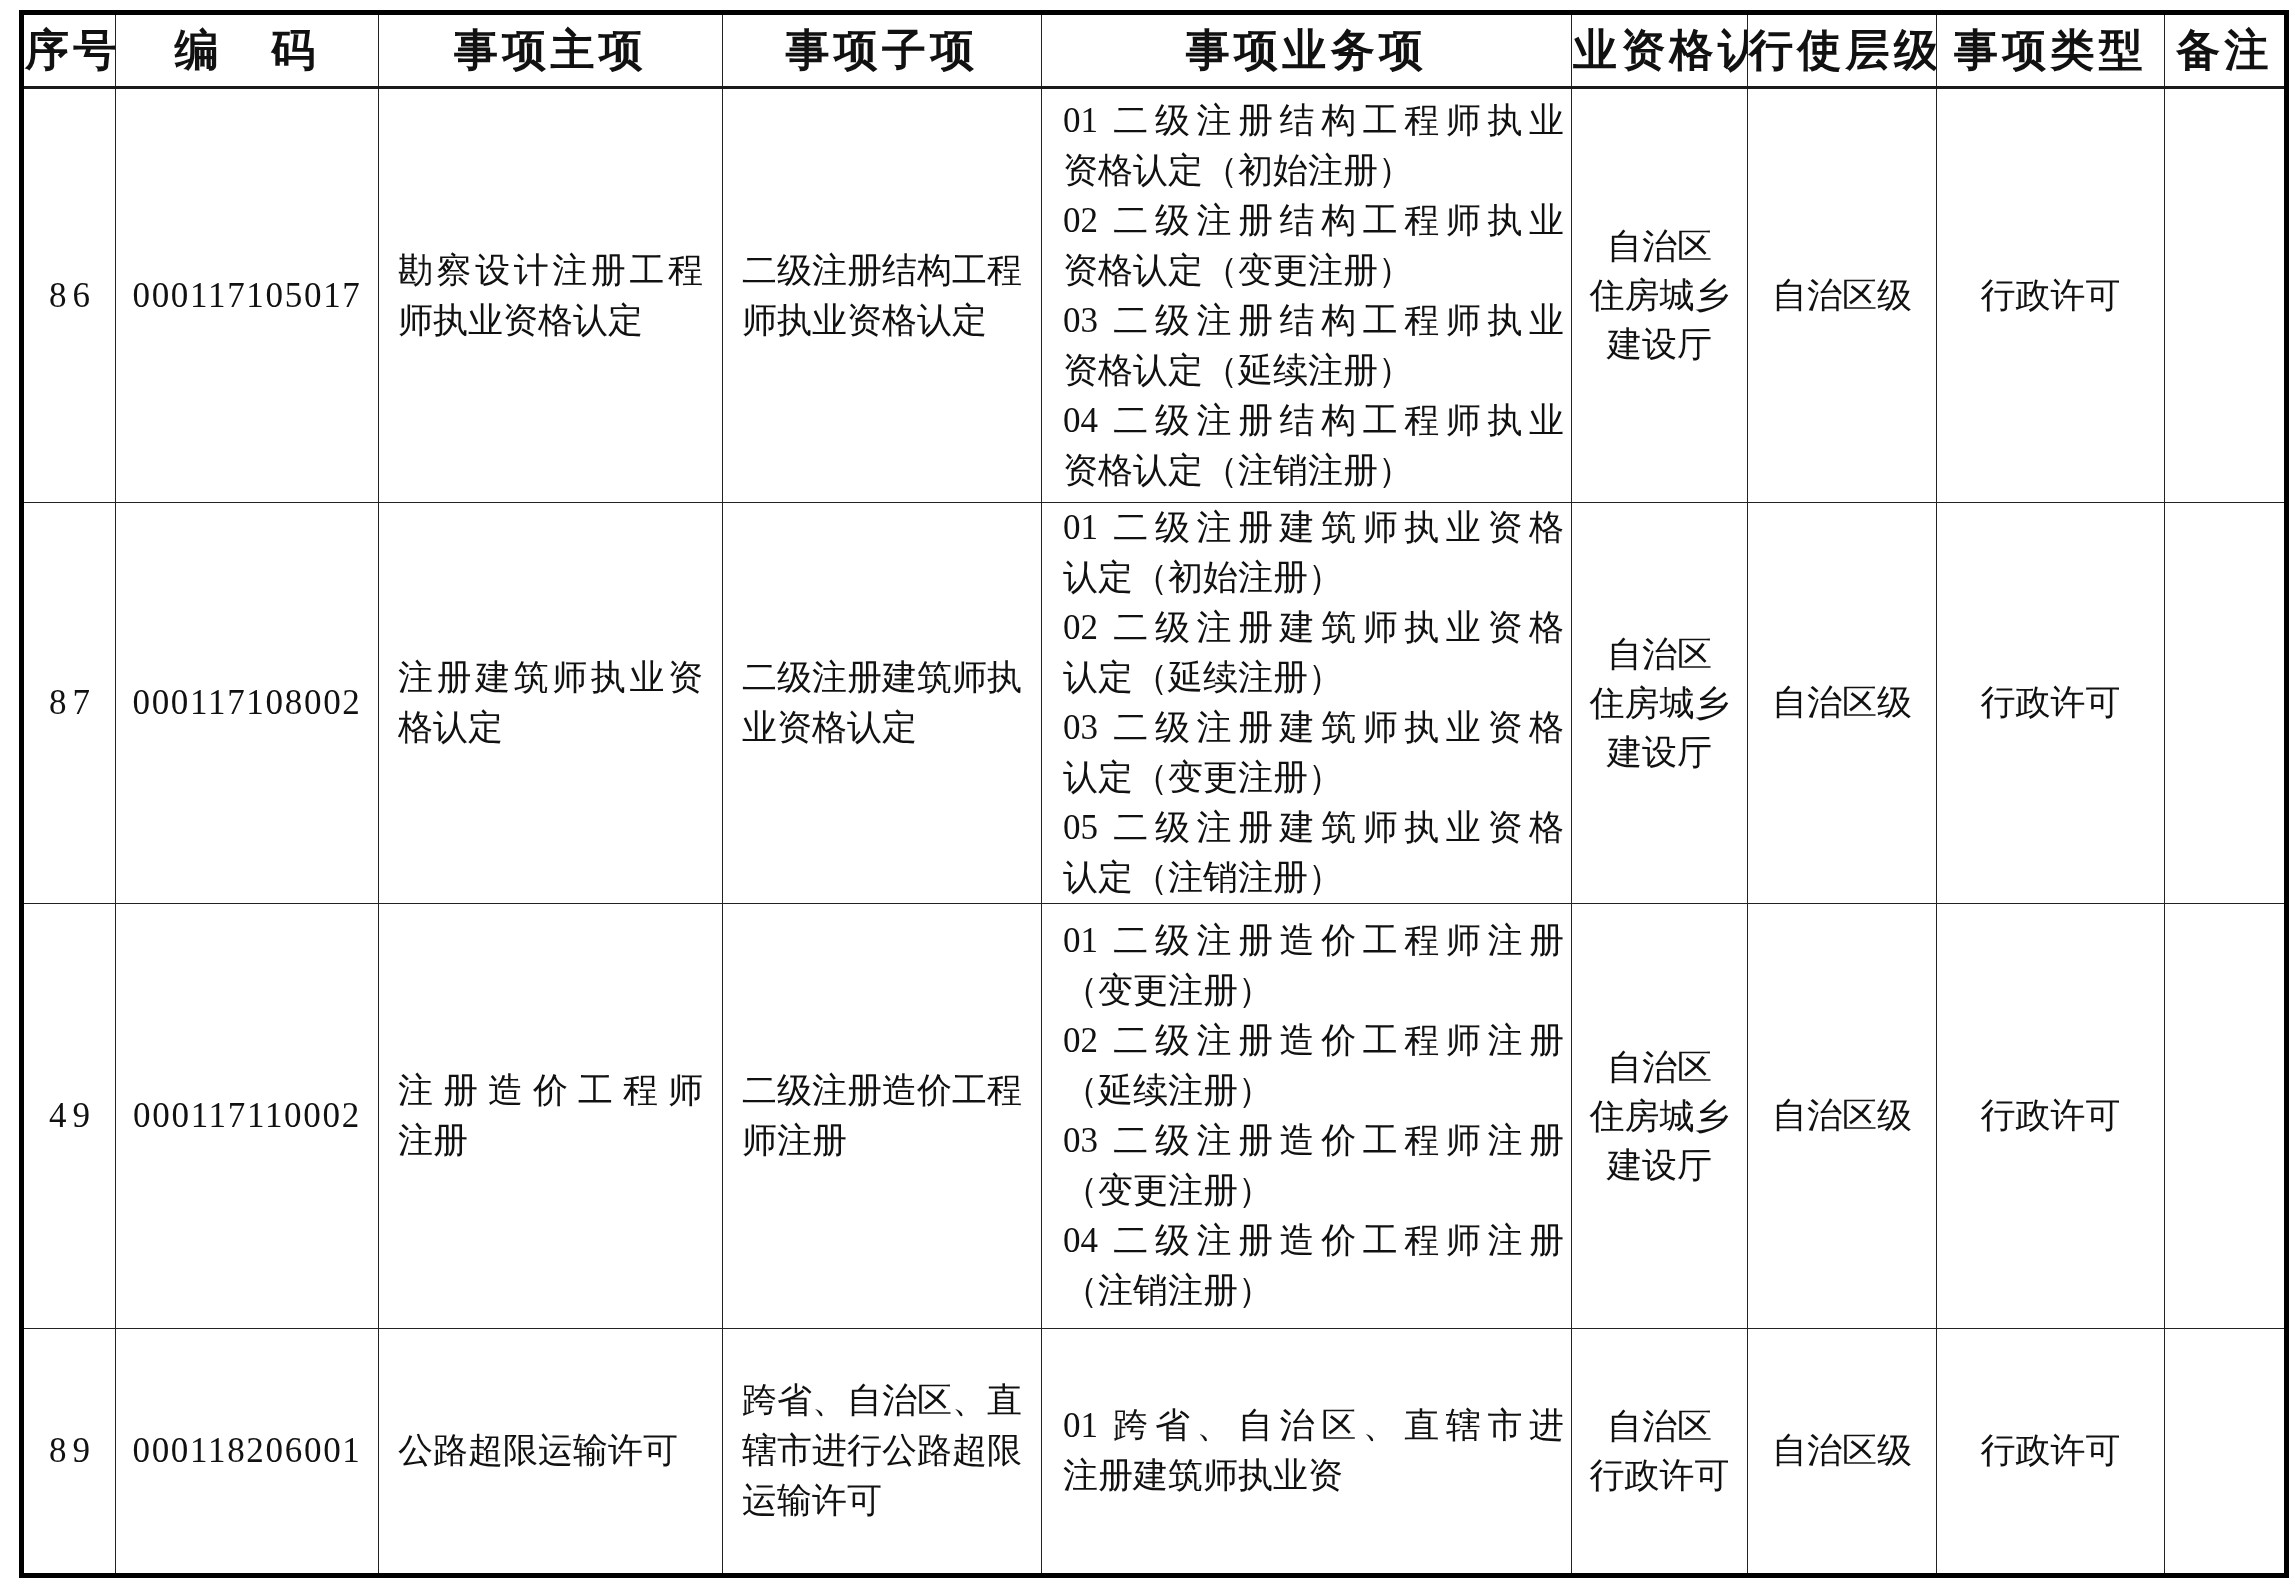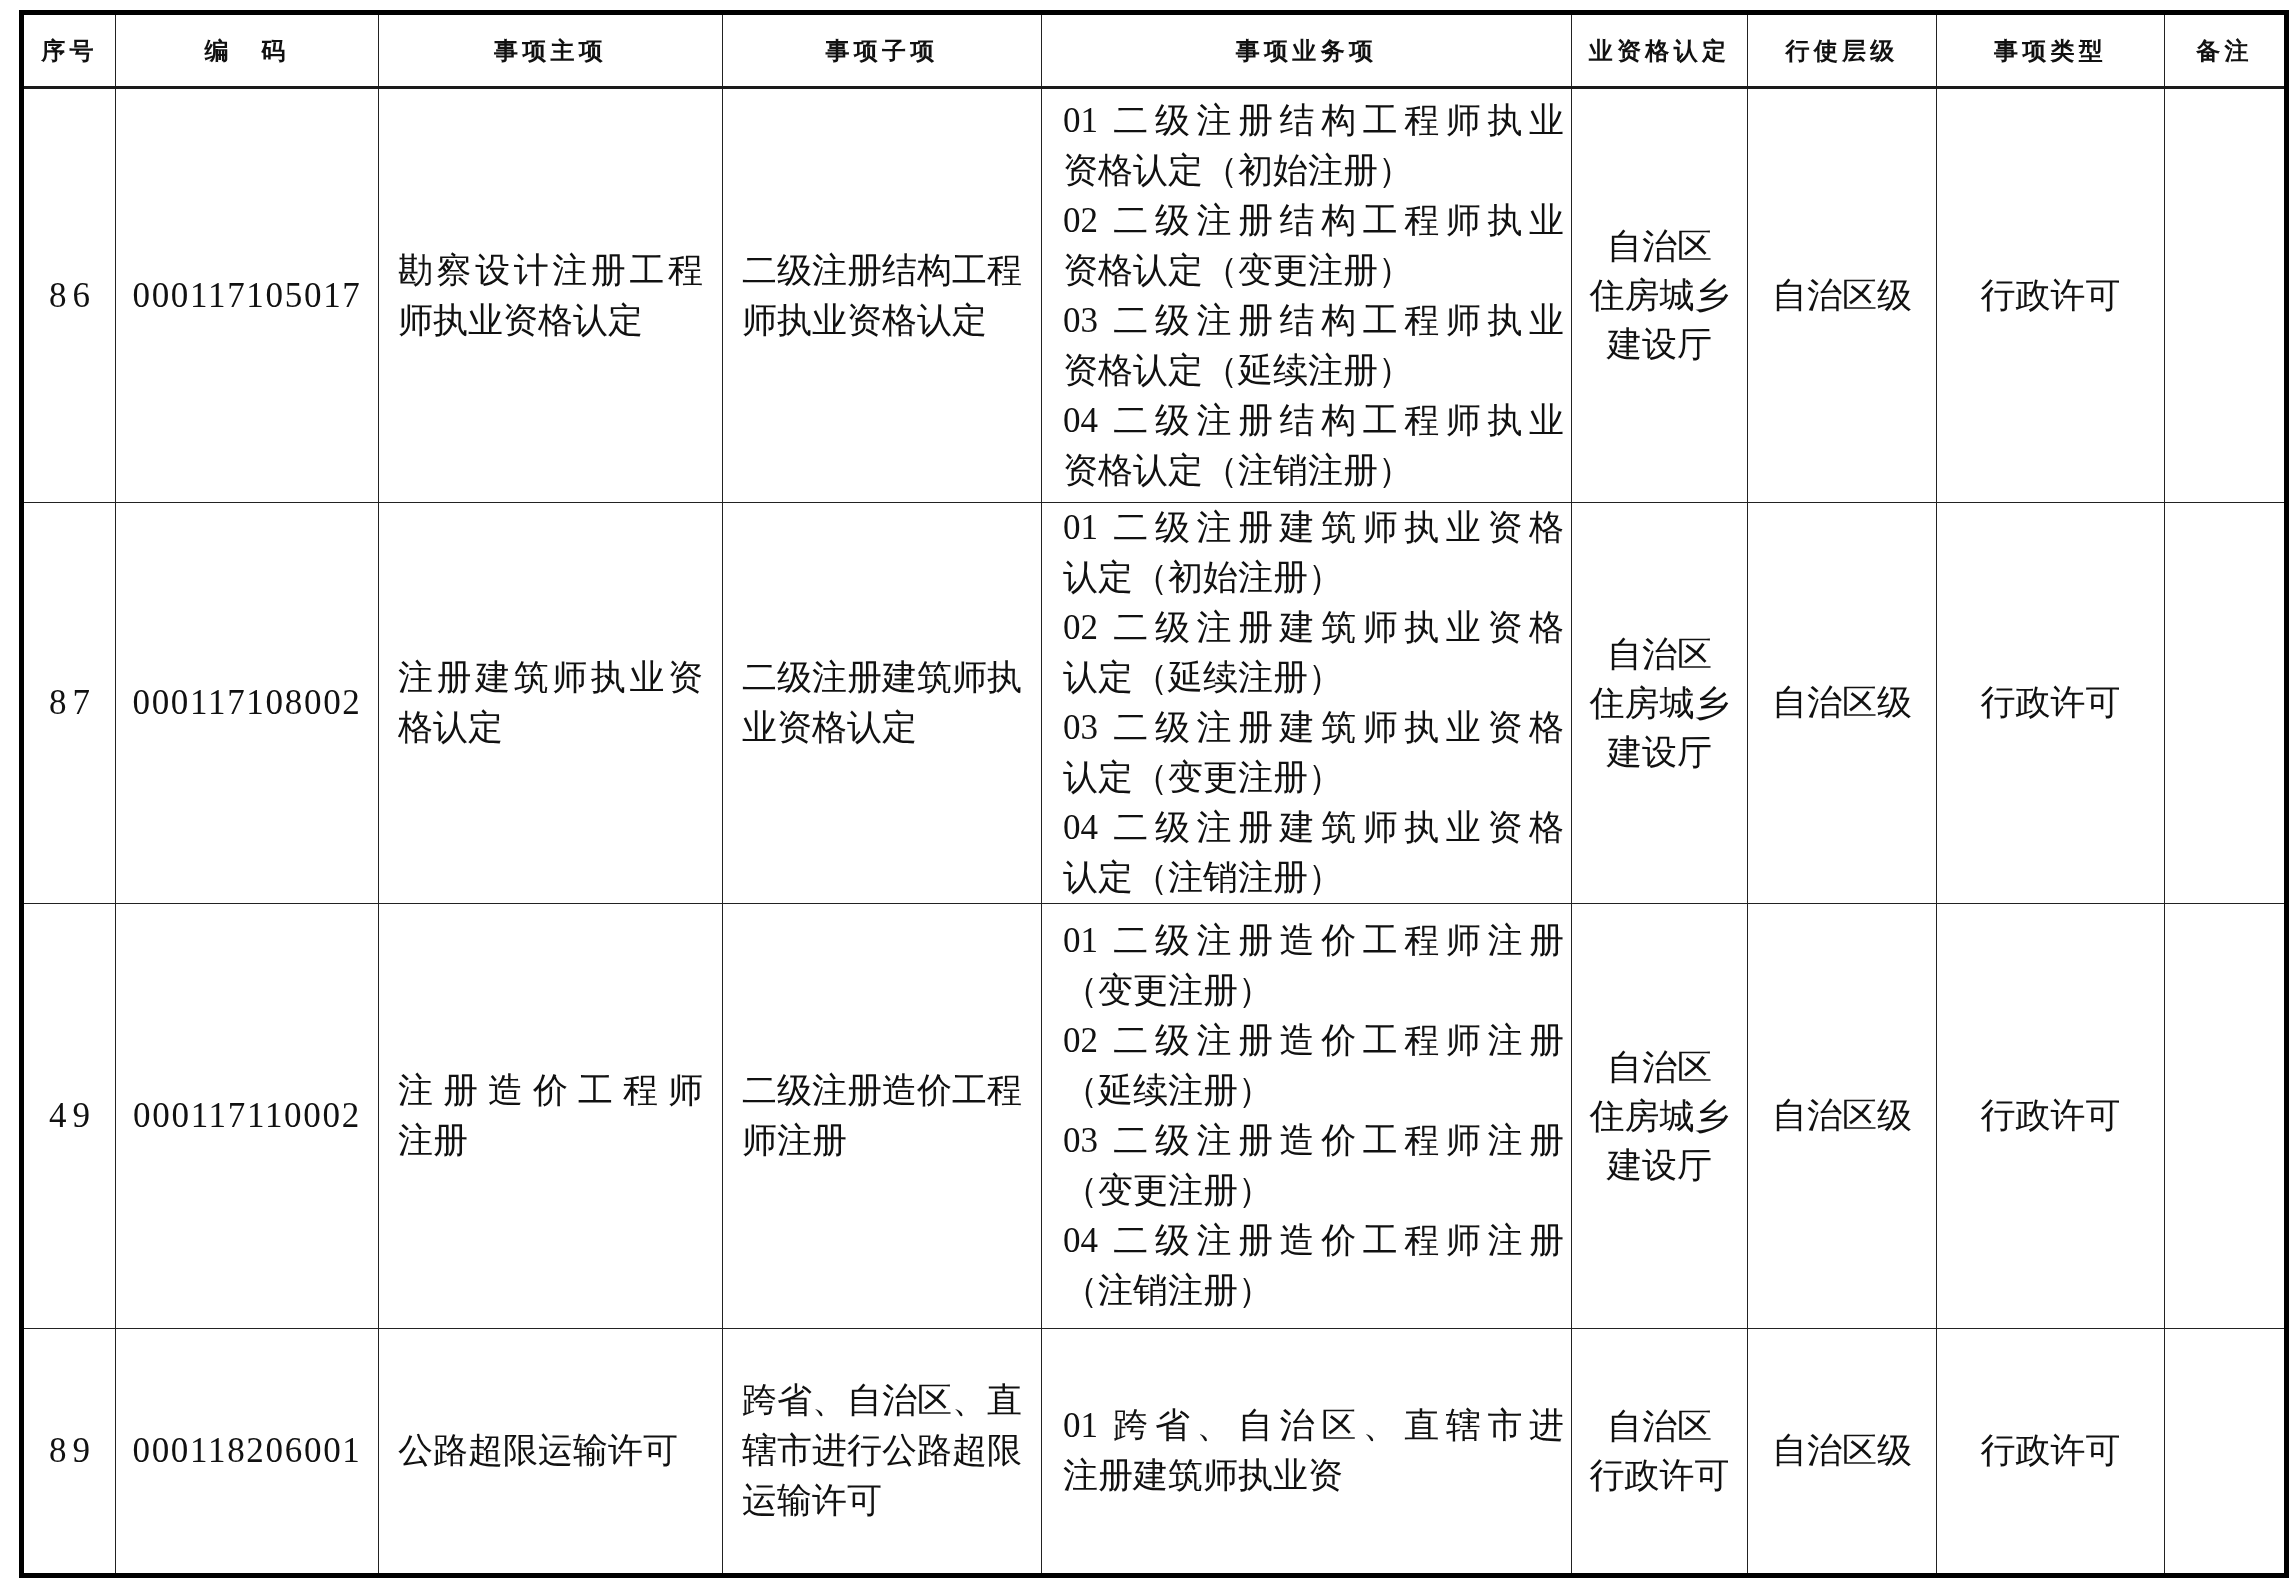--- a/index.html
+++ b/index.html
@@ -31,21 +31,21 @@
     vertical-align: middle;
     overflow: hidden;
   }
   thead tr {
     height: 75px;
     border-bottom: 3.5px solid #1a1a1a;
   }
   th {
     font-family: "Liberation Sans", "DejaVu Sans", sans-serif;
     font-weight: bold;
-    font-size: 24px;
+    font-size: 44px;
     letter-spacing: 4.3px;
     text-align: center;
     white-space: nowrap;
   }
   tbody tr:nth-child(1) { height: 415px; }
   tbody tr:nth-child(2) { height: 398px; }
   tbody tr:nth-child(3) { height: 425px; }
   tbody tr:nth-child(4) { height: 247px; }
 
   td {
@@ -175,21 +175,21 @@
             </div>
             <div class="biz-item jgroup">
               <div class="jline">02 二级注册建筑师执业资格</div>
               <div class="jline">认定（延续注册）</div>
             </div>
             <div class="biz-item jgroup">
               <div class="jline">03 二级注册建筑师执业资格</div>
               <div class="jline">认定（变更注册）</div>
             </div>
             <div class="biz-item jgroup">
-              <div class="jline">04 二级注册建筑师执业资格</div>
+              <div class="jline">05 二级注册建筑师执业资格</div>
               <div class="jline">认定（注销注册）</div>
             </div>
           </td>
     <td class="c-dept">
             <div>自治区</div>
             <div>住房城乡</div>
             <div>建设厅</div>
           </td>
     <td class="c-level">自治区级</td>
     <td class="c-type">行政许可</td>

